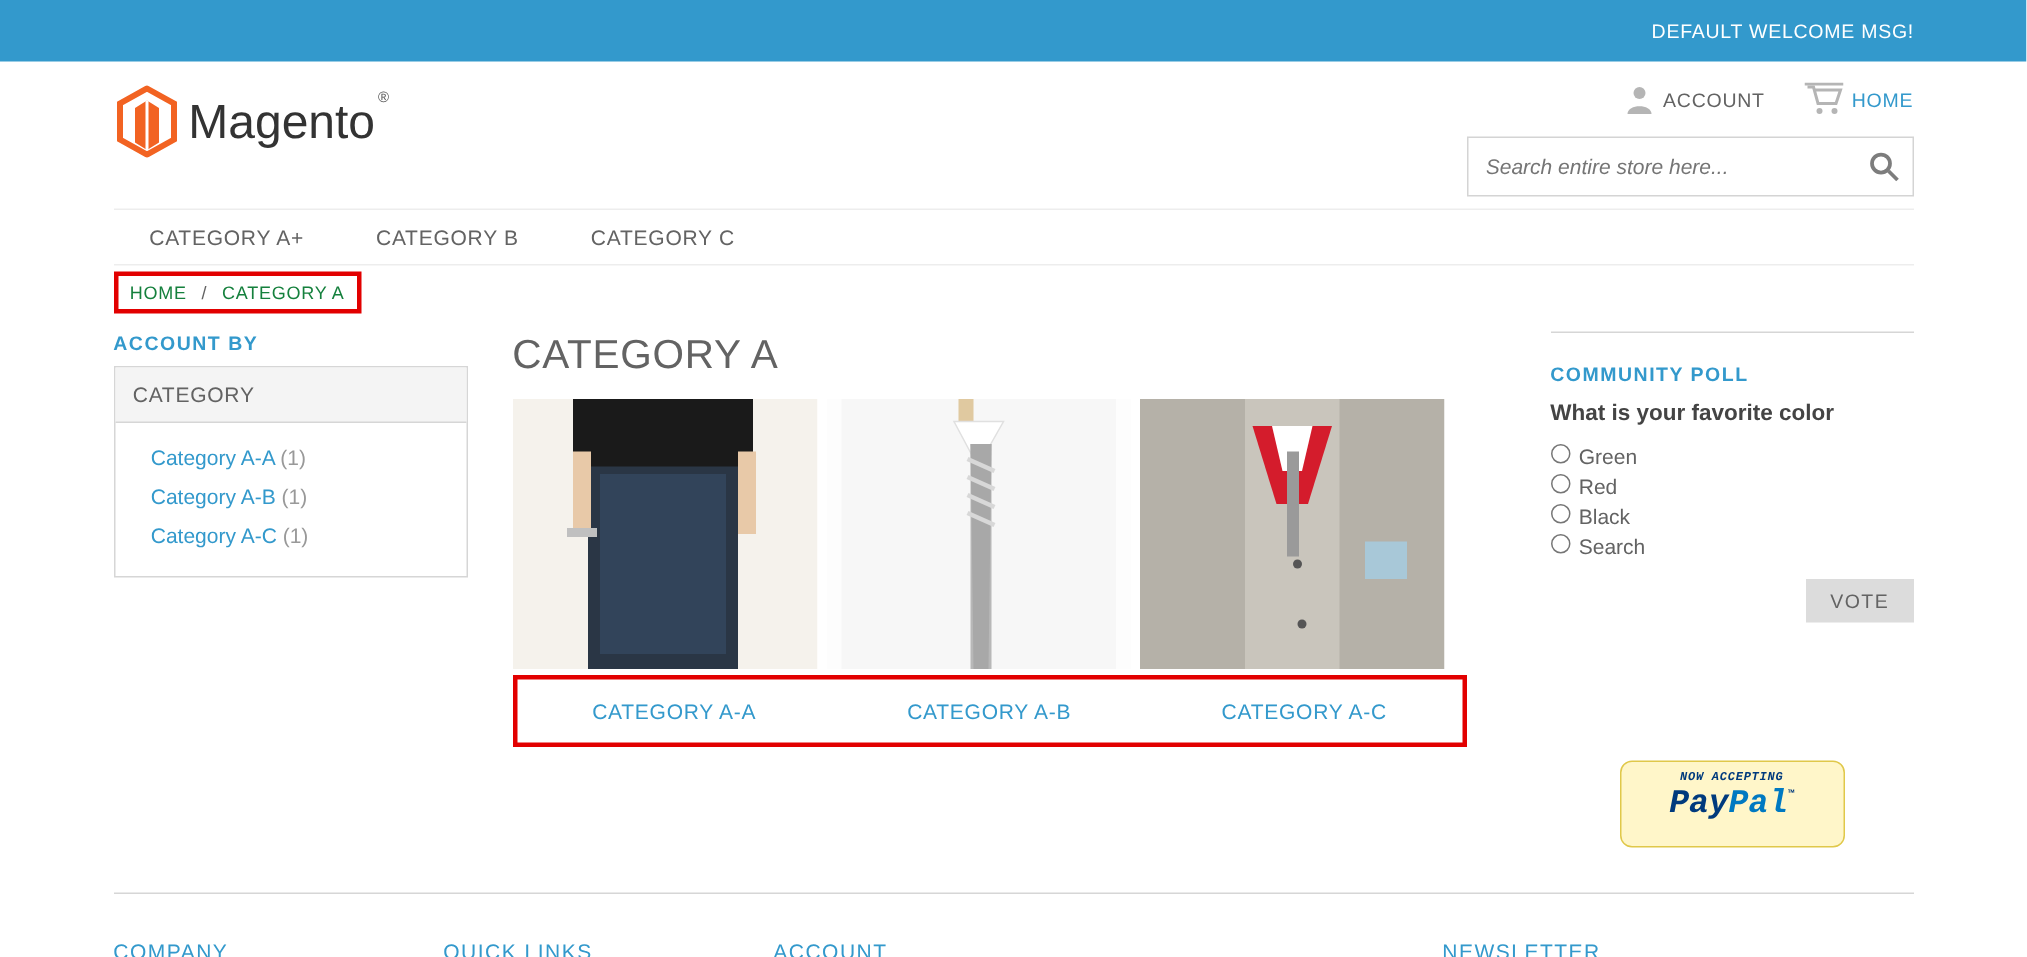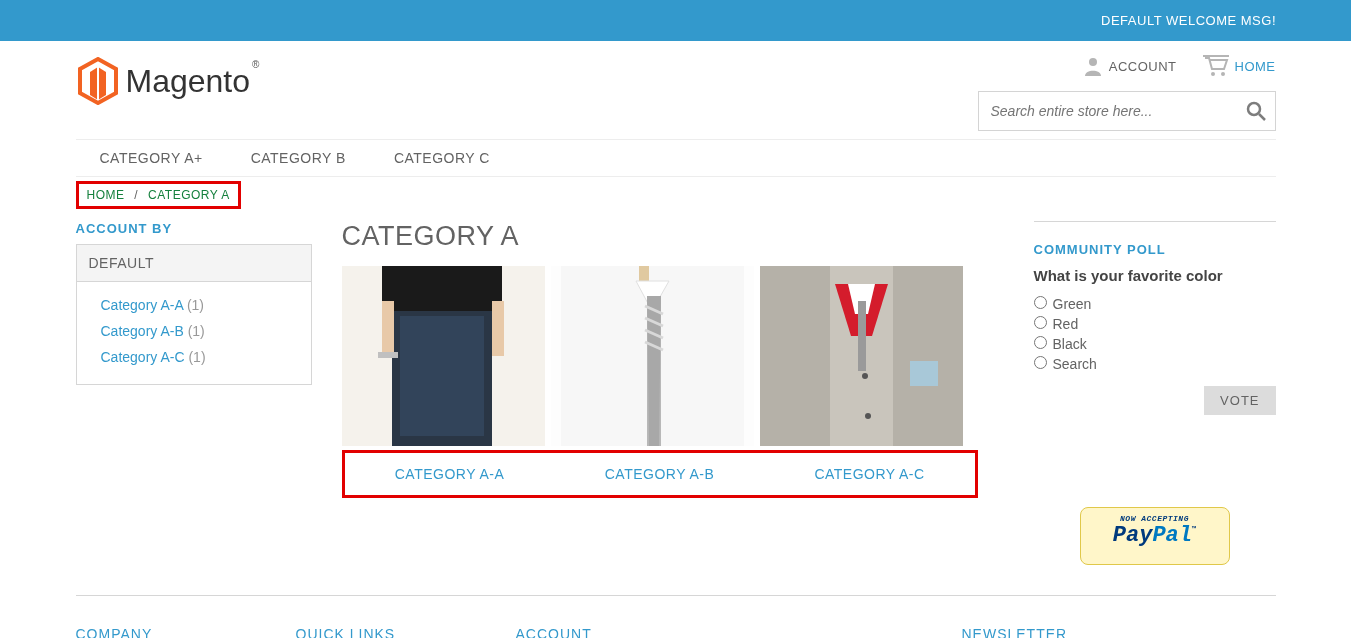--- a/index.html
+++ b/index.html
@@ -130,21 +130,21 @@
       <span class="sep">/</span>
       <span>CATEGORY A</span>
     </div>
   </div>
 
   <div class="main">
 
     <aside class="col-left">
       <div class="browse-title">ACCOUNT BY</div>
       <div class="filter-block">
-        <div class="filter-head">DEFAULT</div>
+        <div class="filter-head">CATEGORY</div>
         <ul class="filter-list">
           <li><a>Category A-A</a> <span class="count">(1)</span></li>
           <li><a>Category A-B</a> <span class="count">(1)</span></li>
           <li><a>Category A-C</a> <span class="count">(1)</span></li>
         </ul>
       </div>
     </aside>
 
     <section class="col-main">
       <h1 class="page-title">CATEGORY A</h1>

